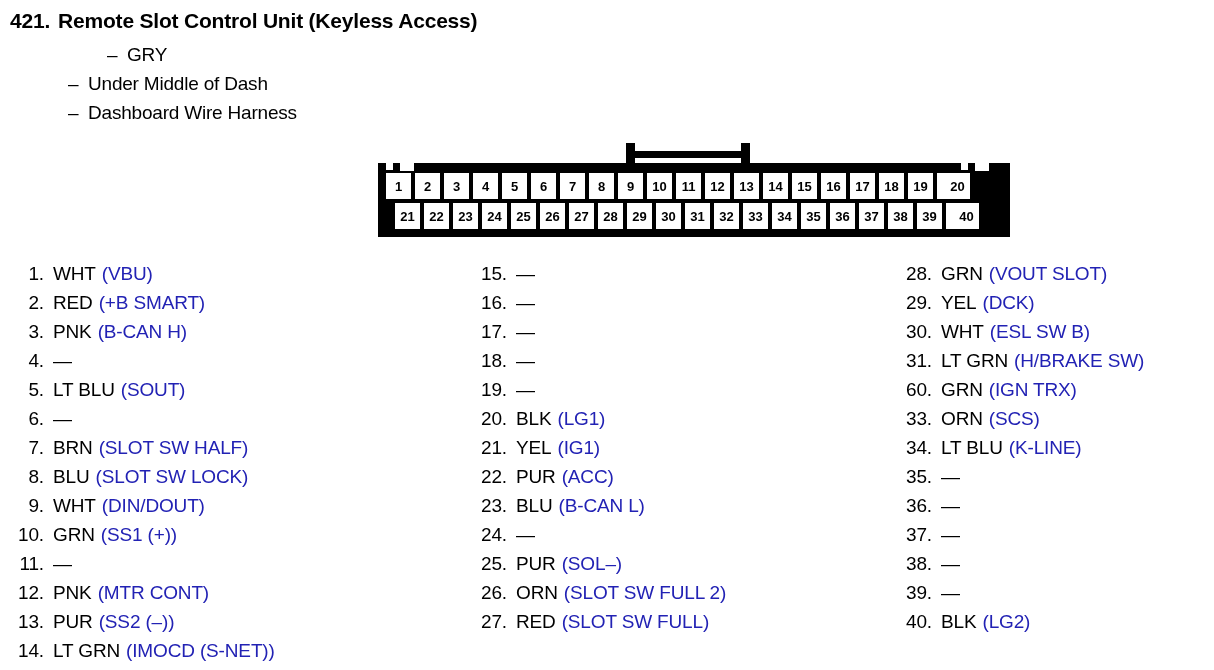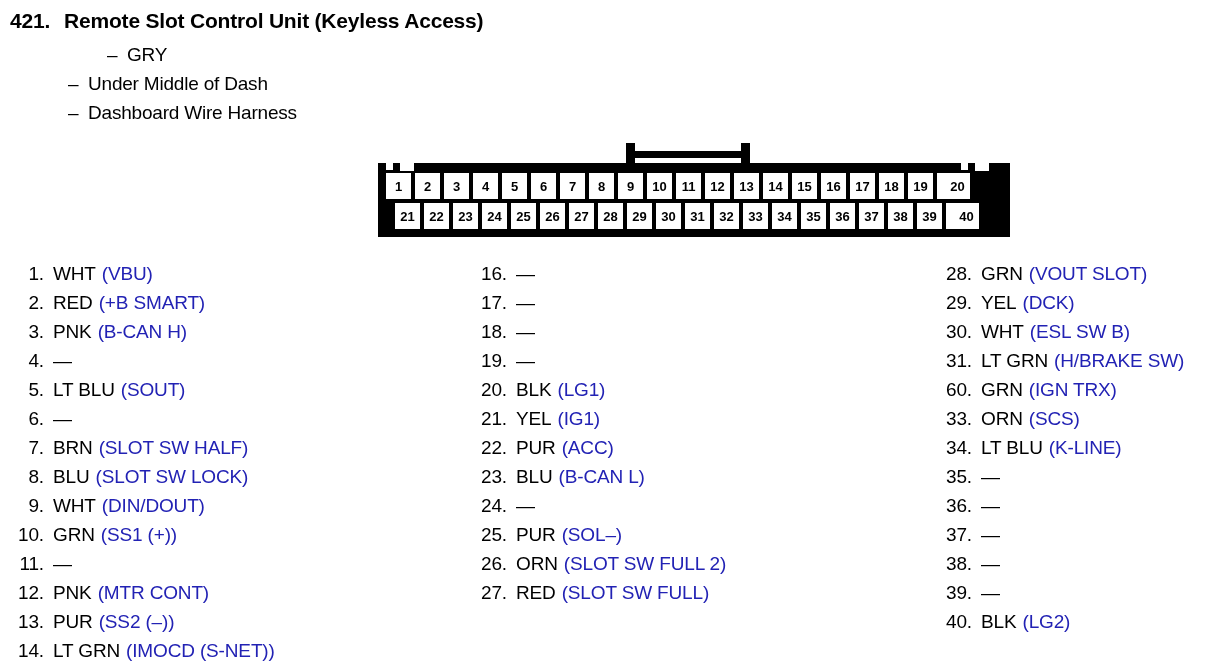--- a/index.html
+++ b/index.html
@@ -30,21 +30,21 @@
     white-space: nowrap;
   }
   #title-number {
     font-size: 21px;
     font-weight: bold;
     letter-spacing: -0.2px;
   }
   #title-text {
     font-size: 21px;
     font-weight: bold;
-    margin-left: 14px;
+    margin-left: 8px;
     letter-spacing: -0.2px;
     text-align: right;
   }
   .sub-line {
     position: absolute;
     left: 68px;
     font-size: 19px;
     white-space: nowrap;
     letter-spacing: -0.2px;
   }
@@ -151,21 +151,21 @@
   }
   .pin-cell:last-child { margin-right: 0; padding-left: 8px; }
 
   
   .pin-list {
     position: absolute;
     top: 259px;
   }
   #col-left   { left: 10px;  width: 450px; }
   #col-middle { left: 473px; width: 450px; }
-  #col-right  { left: 938px; width: 276px; }
+  #col-right  { left: 898px; width: 276px; }
 
   .pin-item {
     height: 29px;
     line-height: 29px;
     font-size: 19px;
     white-space: nowrap;
     letter-spacing: -0.15px;
   }
   .pin-num {
     display: inline-block;
@@ -272,20 +272,21 @@
     <div class="pin-item"><span class="pin-num">7.</span><span class="pin-color">BRN</span><span class="pin-signal">(SLOT SW HALF)</span></div>
     <div class="pin-item"><span class="pin-num">8.</span><span class="pin-color">BLU</span><span class="pin-signal">(SLOT SW LOCK)</span></div>
     <div class="pin-item"><span class="pin-num">9.</span><span class="pin-color">WHT</span><span class="pin-signal">(DIN/DOUT)</span></div>
     <div class="pin-item"><span class="pin-num">10.</span><span class="pin-color">GRN</span><span class="pin-signal">(SS1 (+))</span></div>
     <div class="pin-item"><span class="pin-num">11.</span><span class="pin-empty">—</span></div>
     <div class="pin-item"><span class="pin-num">12.</span><span class="pin-color">PNK</span><span class="pin-signal">(MTR CONT)</span></div>
     <div class="pin-item"><span class="pin-num">13.</span><span class="pin-color">PUR</span><span class="pin-signal">(SS2 (–))</span></div>
     <div class="pin-item"><span class="pin-num">14.</span><span class="pin-color">LT GRN</span><span class="pin-signal">(IMOCD (S-NET))</span></div>
   </div>
 <div class="pin-list" id="col-middle">
+    <div class="pin-item"><span class="pin-num">15.</span><span class="pin-empty">—</span></div>
     <div class="pin-item"><span class="pin-num">16.</span><span class="pin-empty">—</span></div>
     <div class="pin-item"><span class="pin-num">17.</span><span class="pin-empty">—</span></div>
     <div class="pin-item"><span class="pin-num">18.</span><span class="pin-empty">—</span></div>
     <div class="pin-item"><span class="pin-num">19.</span><span class="pin-empty">—</span></div>
     <div class="pin-item"><span class="pin-num">20.</span><span class="pin-color">BLK</span><span class="pin-signal">(LG1)</span></div>
     <div class="pin-item"><span class="pin-num">21.</span><span class="pin-color">YEL</span><span class="pin-signal">(IG1)</span></div>
     <div class="pin-item"><span class="pin-num">22.</span><span class="pin-color">PUR</span><span class="pin-signal">(ACC)</span></div>
     <div class="pin-item"><span class="pin-num">23.</span><span class="pin-color">BLU</span><span class="pin-signal">(B-CAN L)</span></div>
     <div class="pin-item"><span class="pin-num">24.</span><span class="pin-empty">—</span></div>
     <div class="pin-item"><span class="pin-num">25.</span><span class="pin-color">PUR</span><span class="pin-signal">(SOL–)</span></div>

